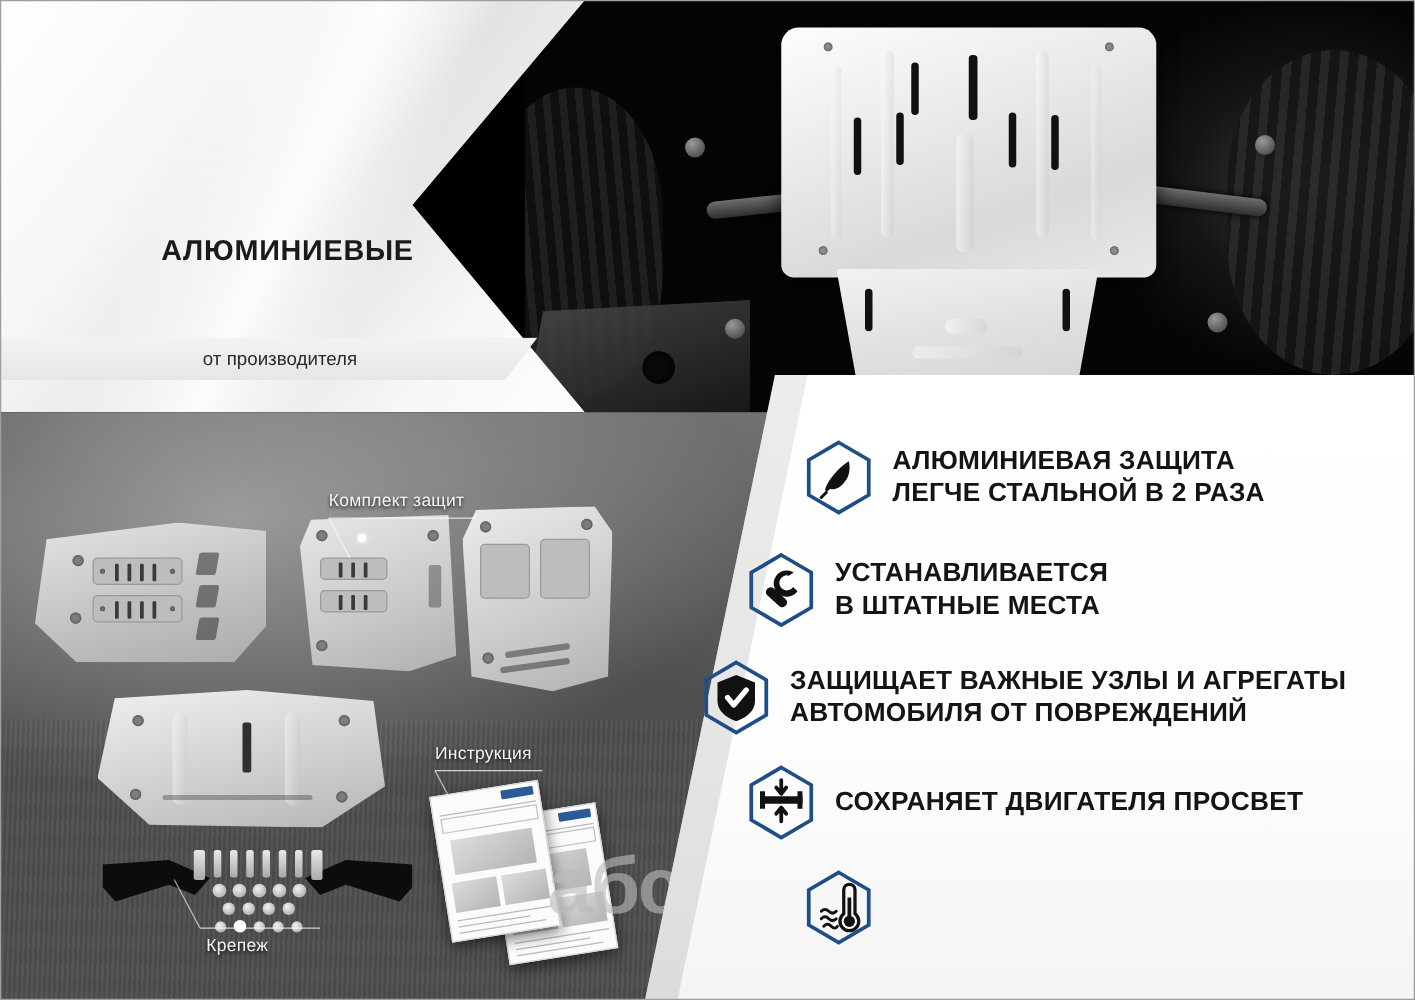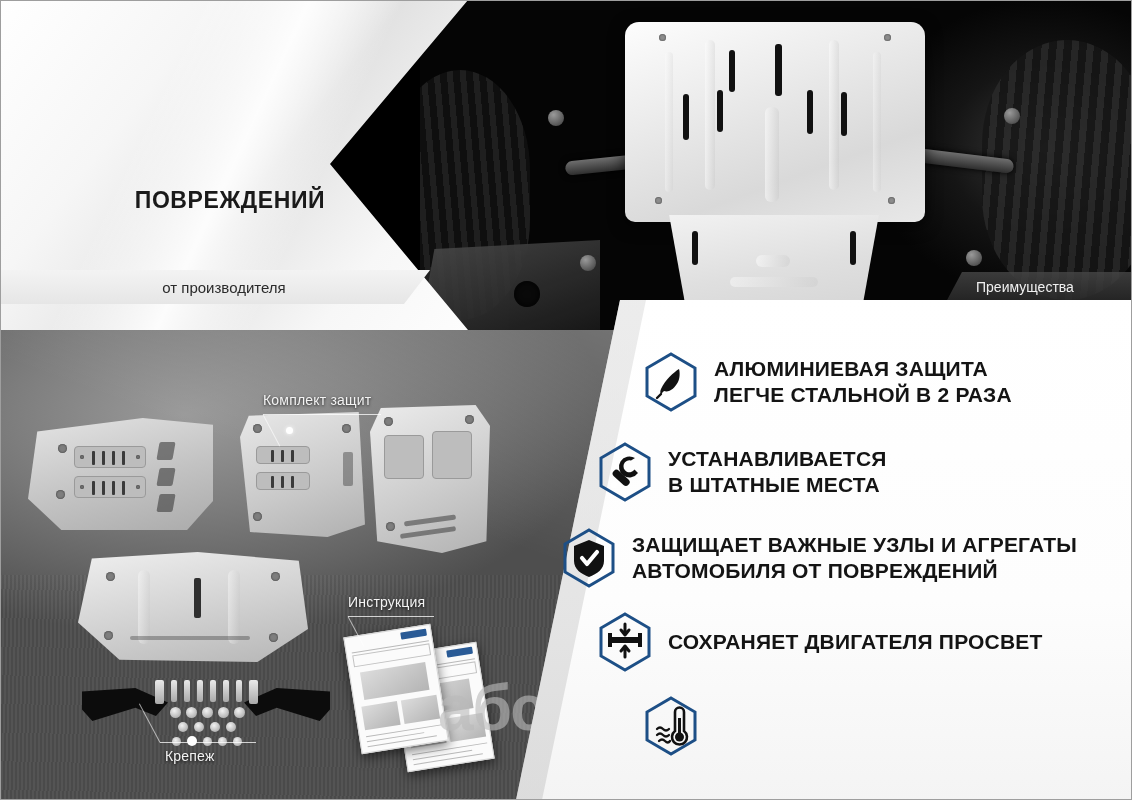--- a/index.html
+++ b/index.html
@@ -285,30 +285,27 @@
       <div class="screwdot" style="left:110px;bottom:12px;"></div>
       <div class="screwdot" style="right:56px;bottom:16px;"></div>
     </div>
   </div>
 
   <div class="header-panel"></div>
   <div class="header-sheen"></div>
 
 
   <div class="head-title">
-    <div>ПОВРЕЖДЕНИЙ</div>
+    <div>АЛЮМИНИЕВЫЕ</div>
   </div>
 
   <div class="sub-band">
     <span>от производителя</span>
   </div>
 
-  <div class="adv-tab">
-    <span>Преимущества</span>
-  </div>
 
   <div class="product-area">
     <div class="floorlight"></div>
     <div class="brushed"></div>
   </div>
 
   <div class="plate plateA">
     <div class="grille" style="left:46px;top:28px;width:72px;height:22px;">
       <div class="bar" style="left:17px;top:4px;height:14px;"></div>
       <div class="bar" style="left:27px;top:4px;height:14px;"></div>

